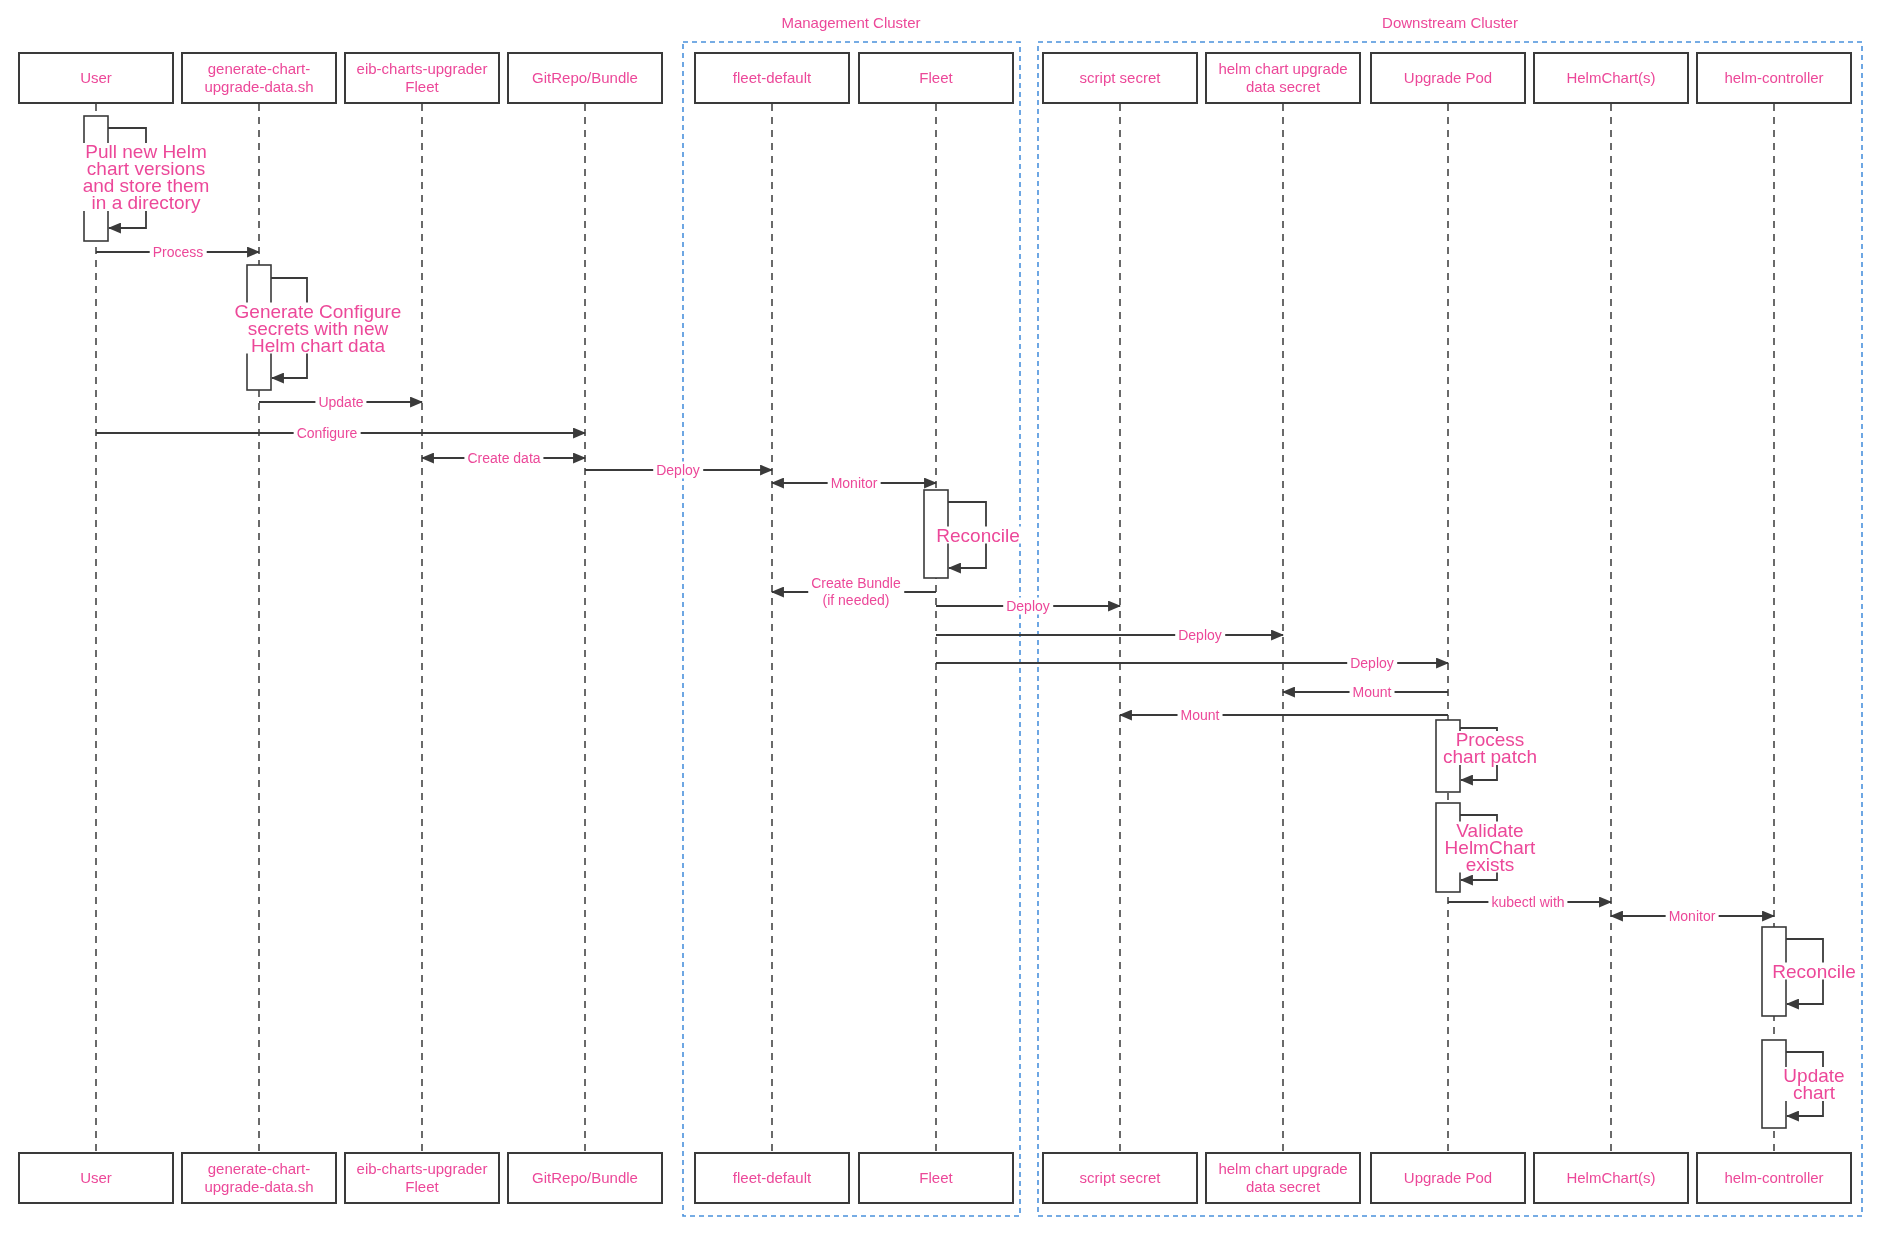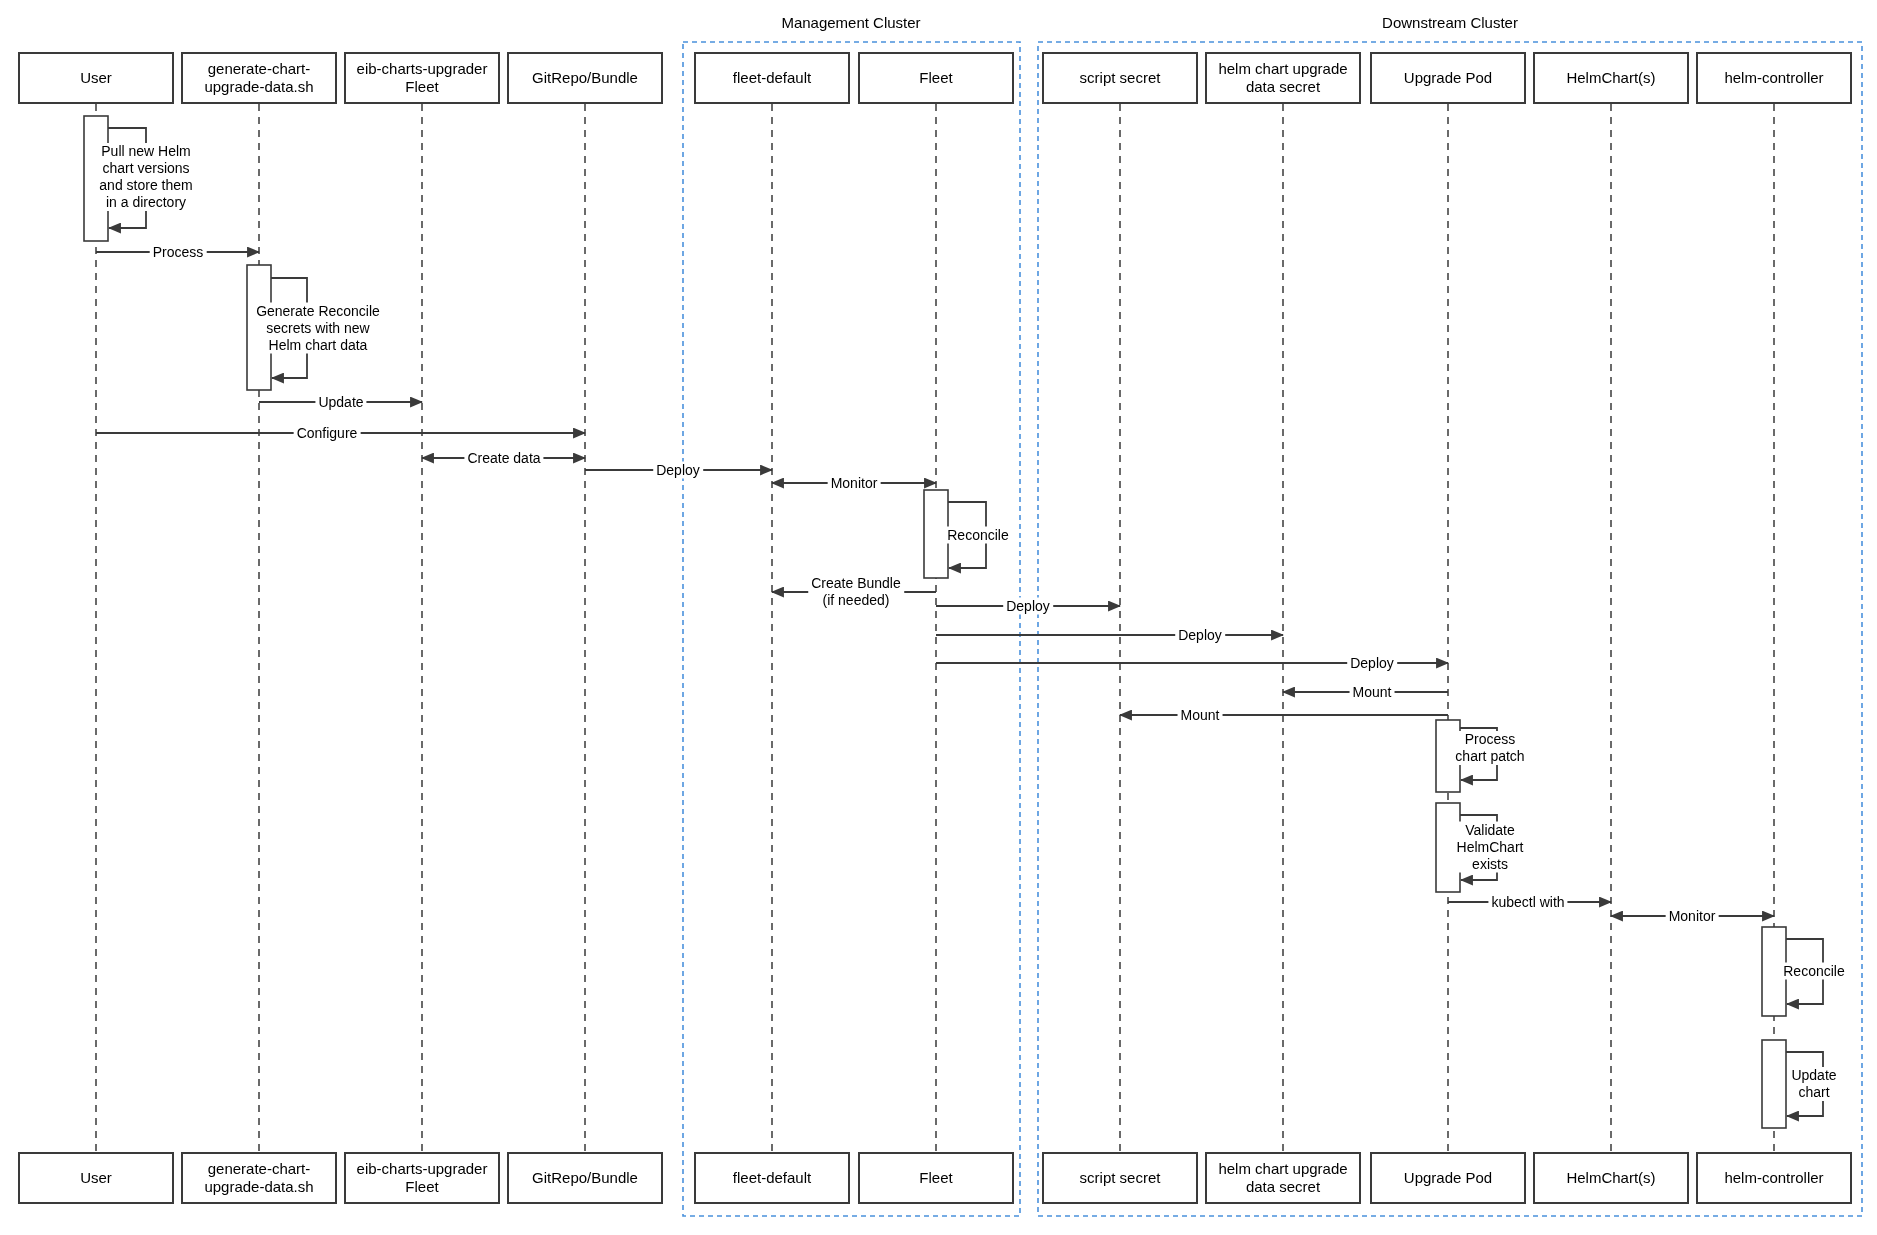--- a/index.html
+++ b/index.html
@@ -1,38 +1,38 @@
 <!DOCTYPE html>
 <html><head>
 <meta charset="utf-8">
 <style>
   html,body{margin:0;padding:0;background:#ffffff;}
   .canvas{
     position:relative;width:1877px;height:1235px;background:#ffffff;
-    font-family:"Liberation Sans","DejaVu Sans",sans-serif;color:#000000;overflow:hidden;
+    font-family:"Liberation Sans","DejaVu Sans",sans-serif;color:#ec4899;overflow:hidden;
   }
   .gfx{position:absolute;left:0;top:0;z-index:1;}
   .lifeline{stroke:#3a3a3a;stroke-width:1.5;stroke-dasharray:7 6;}
   .cluster{fill:none;stroke:#4a91dc;stroke-width:1.6;stroke-dasharray:5 4;}
   .msg{stroke:#3a3a3a;stroke-width:1.8;fill:none;}
   .act{fill:#ffffff;stroke:#3a3a3a;stroke-width:1.6;}
   .pbox{
     position:absolute;width:156px;height:52px;box-sizing:border-box;z-index:2;
     border:2px solid #3a3a3a;background:#ffffff;display:flex;align-items:center;justify-content:center;
     text-align:center;font-size:15px;line-height:1.2;padding:2px 6px;
   }
   .clabel{position:absolute;top:14px;transform:translateX(-50%);font-size:15px;white-space:nowrap;z-index:2;}
   .mlabel{
     position:absolute;transform:translate(-50%,-50%);background:#ffffff;padding:0 3px;
     font-size:14px;white-space:nowrap;z-index:3;text-align:center;line-height:17px;
   }
   .mlabel .ln{display:block;text-align:center;}
   .slabel{
     position:absolute;transform:translate(-50%,-50%);background:#ffffff;padding:0 2px;
-    font-size:14px;white-space:nowrap;z-index:3;text-align:center;line-height:17px;
+    font-size:19px;white-space:nowrap;z-index:3;text-align:center;line-height:17px;
   }
   .slabel .ln{display:block;}
 </style>
 </head>
 <body>
 
 <div class="canvas">
 
   <svg class="gfx" width="1877" height="1235" viewBox="0 0 1877 1235">
     <defs>
@@ -177,21 +177,21 @@
   <div class="mlabel" style="left:1528px;top:902px">kubectl with</div>
   <div class="mlabel" style="left:1692px;top:916px">Monitor</div>
 
   <div class="slabel" style="left:146px;top:177px">
     <span class="ln">Pull new Helm</span>
     <span class="ln">chart versions</span>
     <span class="ln">and store them</span>
     <span class="ln">in a directory</span>
   </div>
   <div class="slabel" style="left:318px;top:328px">
-    <span class="ln">Generate Reconcile</span>
+    <span class="ln">Generate Configure</span>
     <span class="ln">secrets with new</span>
     <span class="ln">Helm chart data</span>
   </div>
   <div class="slabel" style="left:978px;top:535px">
     <span class="ln">Reconcile</span>
   </div>
   <div class="slabel" style="left:1490px;top:748px">
     <span class="ln">Process</span>
     <span class="ln">chart patch</span>
   </div>

